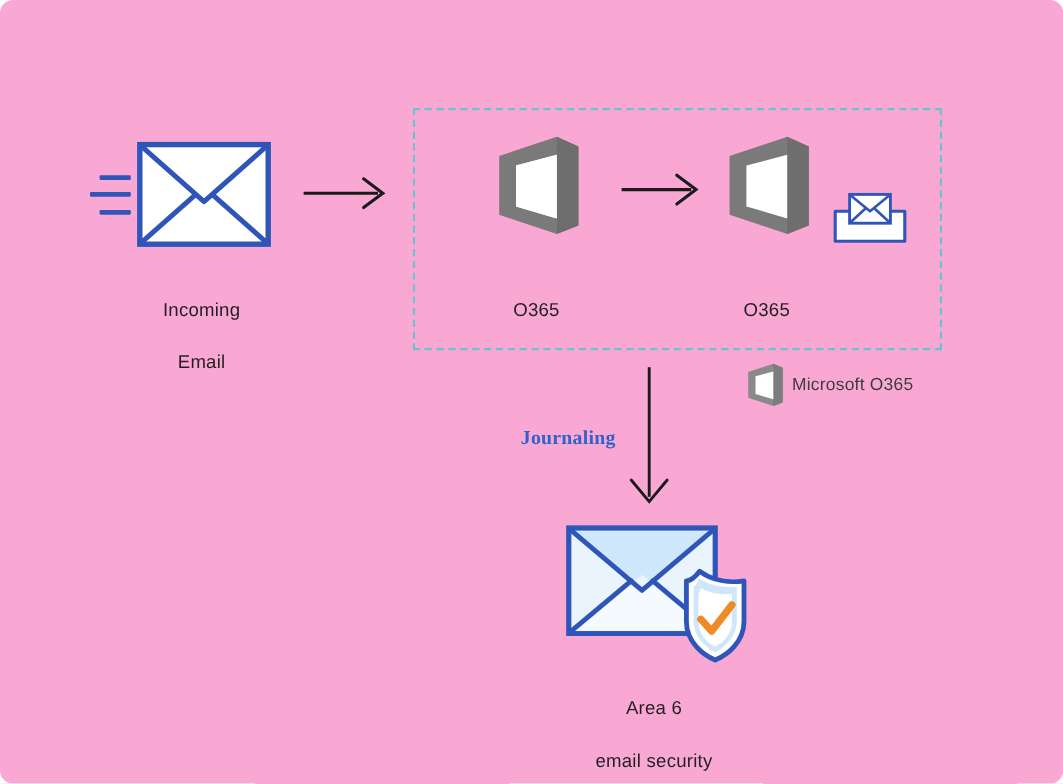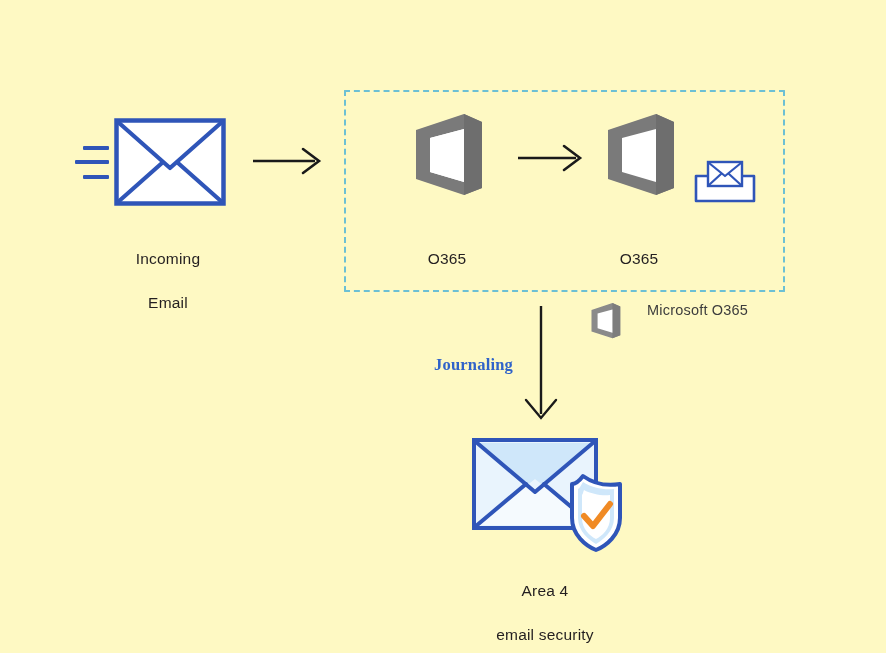--- a/index.html
+++ b/index.html
@@ -8,22 +8,23 @@
     padding: 0;
     background: #ffffff;
   }
   body {
     font-family: "Liberation Sans", sans-serif;
   }
   #canvas {
     position: relative;
     width: 886px;
     height: 653px;
-    background: #fef9c3;
+    background: #f9a8d4;
     overflow: hidden;
+    border-radius: 11px;
   }
   .node { position: absolute; }
 
   
   .caption {
     position: absolute;
     text-align: center;
     color: #231f20;
     font-size: 15.5px;
     line-height: 22px;
@@ -61,25 +62,25 @@
     color: #3063c9;
     font-size: 16.5px;
     font-weight: bold;
     font-family: Liberation Serif, serif;
     letter-spacing: 0.2px;
   }
 
   
   #legend {
     position: absolute;
-    left: 588px;
+    left: 620px;
     top: 302px;
     display: flex;
-    align-items: flex-start;
-    gap: 25px;
+    align-items: center;
+    gap: 6px;
   }
   #legend-text {
     color: #3d3d3d;
     font-size: 14.5px;
     font-family: "Liberation Sans", sans-serif;
     letter-spacing: 0.2px;
   }
 
   svg { display: block; overflow: visible; }
 </style>
@@ -189,17 +190,17 @@
                C 116 112 102 101 102 84 L 102 50 C 106 50 110 46 113 42 Z" fill="#ffffff" stroke="#2f55b8" stroke-width="4" stroke-linejoin="round"></path>
       <path d="M 113 48 C 122 54 134 56 144 55 L 144 84 C 144 97 133 106 126 110
                C 119 106 108 97 108 84 L 108 55 C 110 54 111 51 113 48 Z" fill="#cfe7fa" stroke="none"></path>
       <path d="M 114 56 C 121 60 132 62 140 61 L 140 84 C 140 95 132 102 126 105
                C 120 102 112 95 112 84 L 112 61 C 113 60 113 58 114 56 Z" fill="#ffffff" stroke="none"></path>
 
       <path d="M 114 82 L 123 92 L 140 70" fill="none" stroke="#f08a24" stroke-width="6" stroke-linecap="round" stroke-linejoin="round"></path>
     </svg>
   </div>
   <div class="caption" style="left:465px; top:558px; width:160px;">
-    <span class="caption-line">Area 4</span>
+    <span class="caption-line">Area 6</span>
     <span class="caption-line">email security</span>
   </div>
 
 </div>
 
 </body></html>

